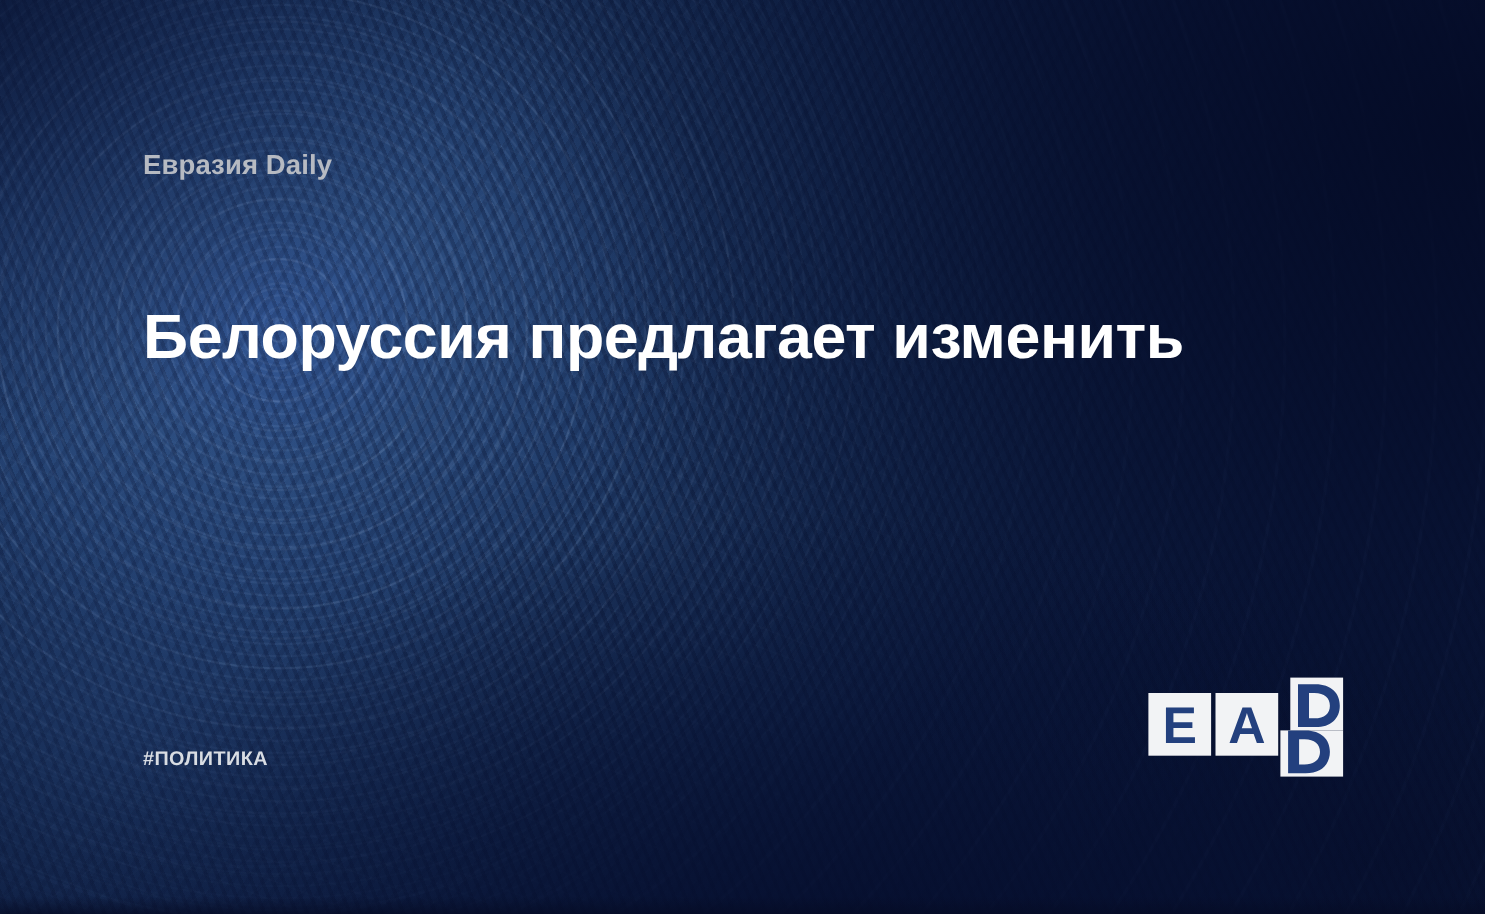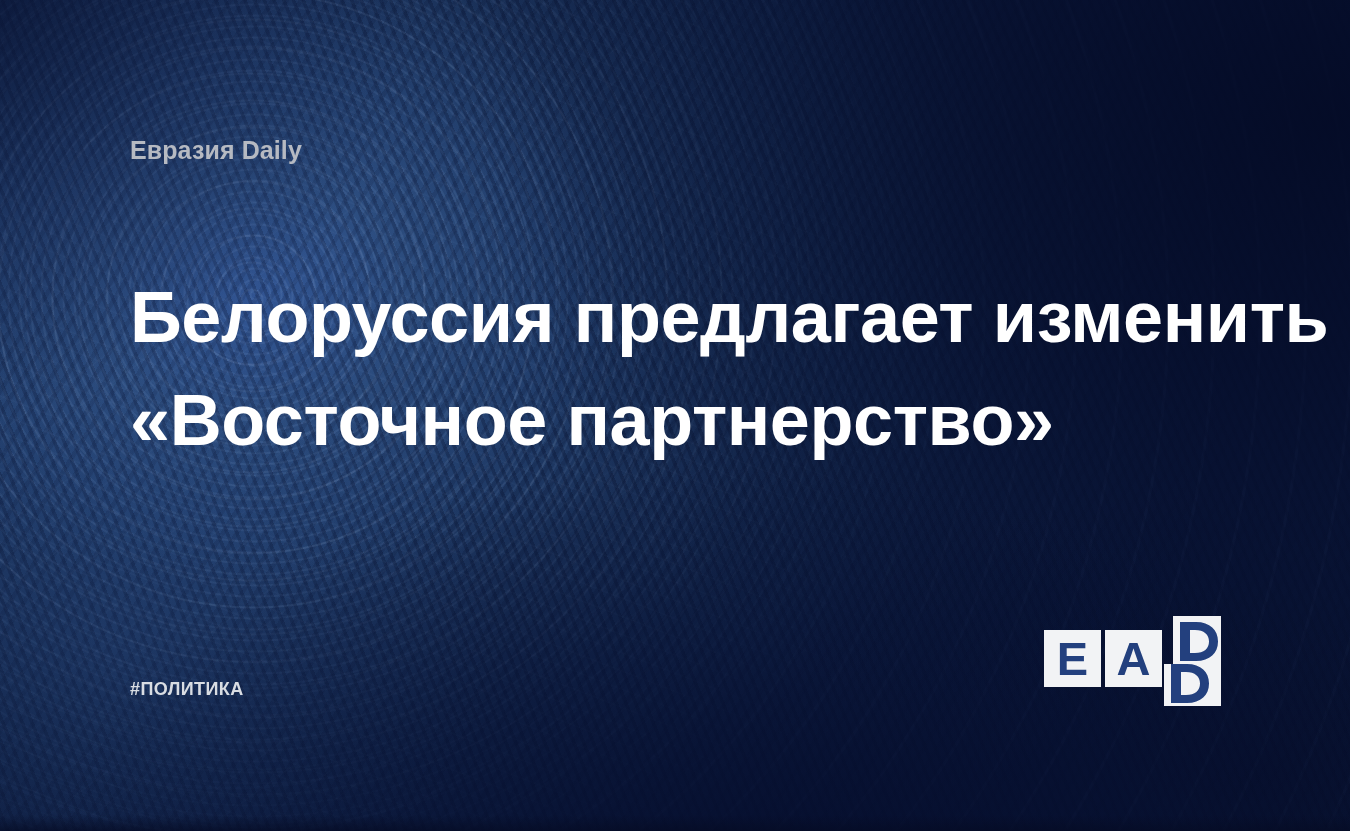--- a/index.html
+++ b/index.html
@@ -198,21 +198,21 @@
     color: #b6bac2;
     letter-spacing: 0.1px;
     white-space: nowrap;
   }
 
   #headline {
     position: absolute;
     left: 130px;
     top: 266px;
     width: 960px;
-    font-size: 72px;
+    font-size: 57px;
     font-weight: bold;
     line-height: 1.43;
     color: #ffffff;
     letter-spacing: -0.4px;
   }
 
   #headline .hl-line {
     display: block;
     white-space: nowrap;
   }
@@ -299,21 +299,20 @@
   <div class="bg-layer" id="bg-vignette-right"></div>
   <div class="bg-layer" id="bg-vignette-bottom"></div>
   <div id="bg-bottom-edge"></div>
 
   <div id="content">
 
     <div id="brand">Евразия Daily</div>
 
     <div id="headline">
       <span class="hl-line">Белоруссия предлагает изменить</span>
-      <span class="hl-line">«Восточное партнерство»</span>
     </div>
 
     <div id="tag">#ПОЛИТИКА</div>
 
     <div id="logo">
       <div class="logo-sq" id="logo-sq-e"></div>
       <div class="logo-sq" id="logo-sq-a"></div>
       <div class="logo-sq" id="logo-sq-d-top"></div>
       <div class="logo-sq" id="logo-sq-d-bottom"></div>
 

